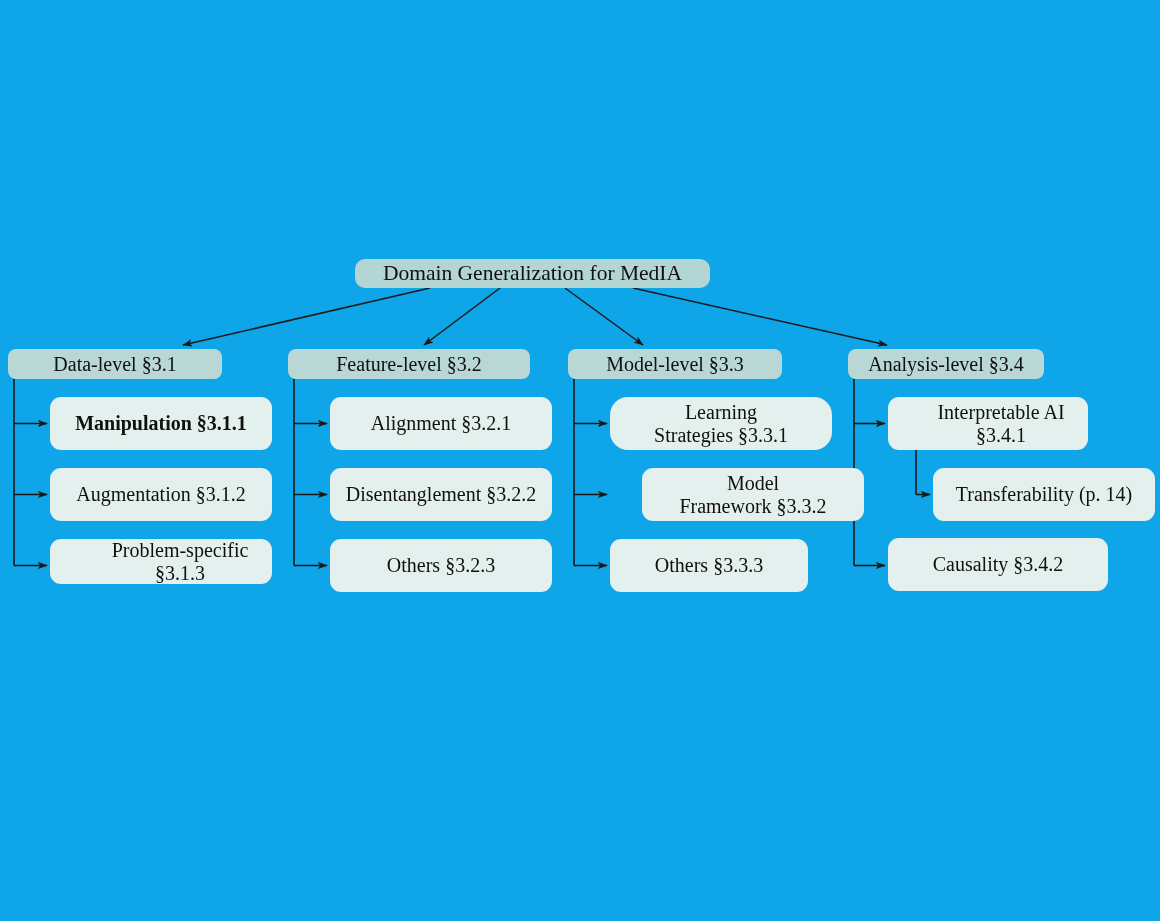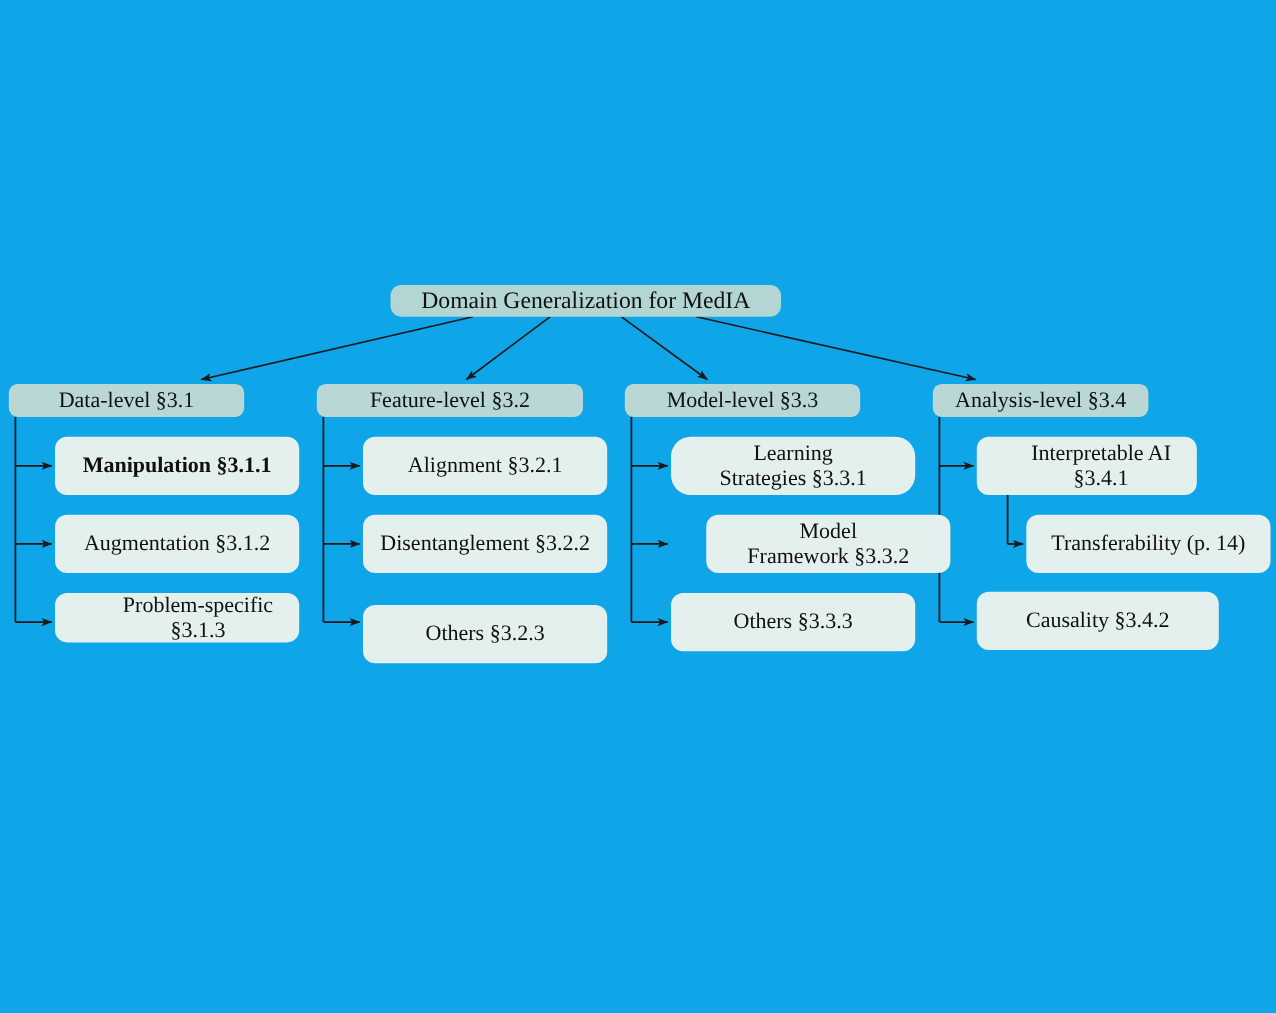--- a/index.html
+++ b/index.html
@@ -114,35 +114,35 @@
       </div>
       <div class="node level1" style="left: 288px; top: 349px; width: 242px; height: 30px;">
         <span class="label">Feature-level §3.2</span>
       </div>
       <div class="node leaf" style="left: 330px; top: 397px; width: 222px; height: 53px;">
         <span class="label">Alignment §3.2.1</span>
       </div>
       <div class="node leaf" style="left: 330px; top: 468px; width: 222px; height: 53px;">
         <span class="label">Disentanglement §3.2.2</span>
       </div>
-      <div class="node leaf" style="left: 330px; top: 550px; width: 222px; height: 53px;">
+      <div class="node leaf" style="left: 330px; top: 539px; width: 222px; height: 53px;">
         <span class="label">Others §3.2.3</span>
       </div>
       <div class="node level1" style="left: 568px; top: 349px; width: 214px; height: 30px;">
         <span class="label">Model-level §3.3</span>
       </div>
       <div class="node leaf" style="left: 610px; top: 397px; width: 222px; height: 53px; border-radius: 18px;">
         <span class="label">Learning
 Strategies §3.3.1</span>
       </div>
       <div class="node leaf" style="left: 610px; top: 468px; width: 222px; height: 53px; margin-left: 32px;">
         <span class="label">Model
 Framework §3.3.2</span>
       </div>
-      <div class="node leaf" style="left: 610px; top: 539px; width: 222px; height: 53px;">
+      <div class="node leaf" style="left: 610px; top: 539px; width: 198px; height: 53px;">
         <span class="label">Others §3.3.3</span>
       </div>
       <div class="node level1" style="left: 848px; top: 349px; width: 196px; height: 30px;">
         <span class="label">Analysis-level §3.4</span>
       </div>
       <div class="node leaf" style="left: 888px; top: 397px; width: 200px; height: 53px; padding-left: 32px;">
         <span class="label">Interpretable AI §3.4.1</span>
       </div>
       <div class="node leaf" style="left: 888px; top: 538px; width: 220px; height: 53px;">
         <span class="label">Causality §3.4.2</span>

